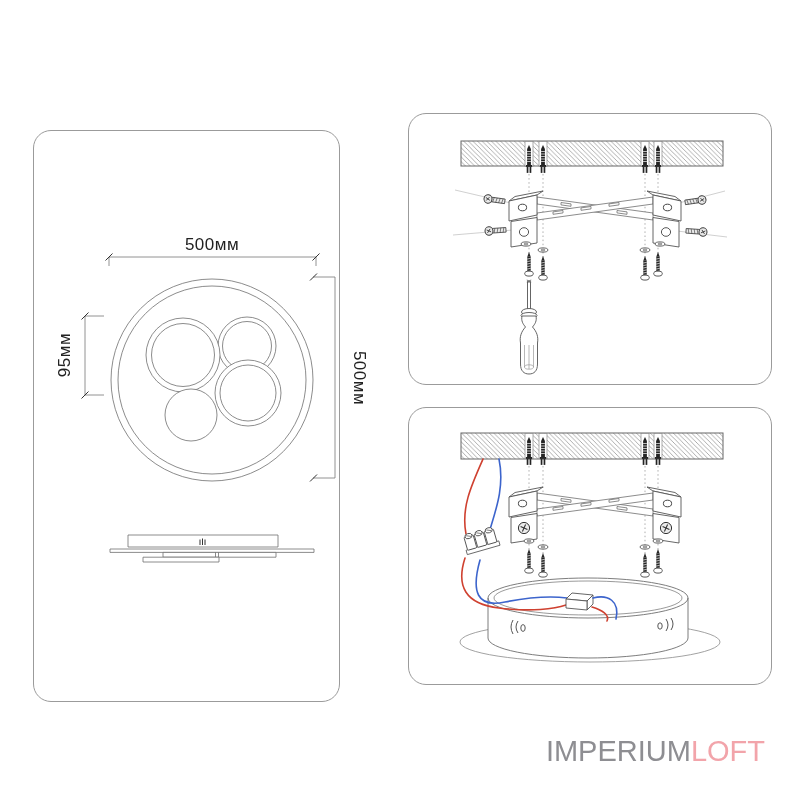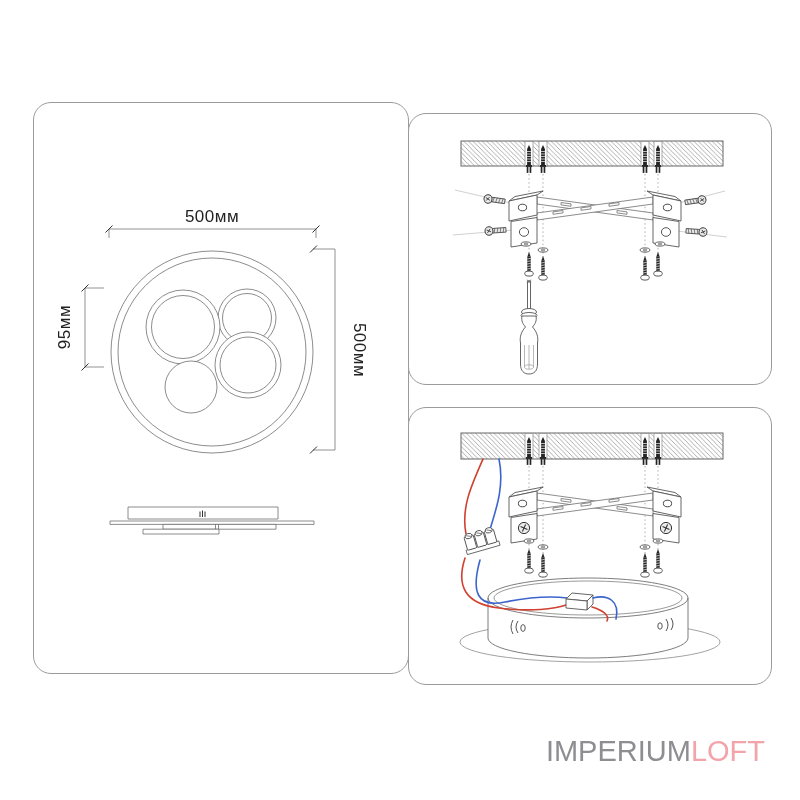--- a/index.html
+++ b/index.html
@@ -1,18 +1,18 @@
 <!DOCTYPE html>
 <html style="--line: #6e6e6e; --dark: #242424; --panel-border: #9b9b9b; --hatch: #9a9a9a; --wire-red: #cf4130; --wire-blue: #3c64cc; --logo-gray: #8e8e92; --logo-pink: #f2a4aa;"><head>
 <meta charset="utf-8">
 <style>
   html,body{margin:0;padding:0;background:#fff;}
   body{width:800px;height:800px;position:relative;font-family:"Liberation Sans",sans-serif;overflow:hidden;}
   .panel{position:absolute;border:1px solid var(--panel-border,#9b9b9b);border-radius:18px;background:#fff;box-sizing:border-box;}
-  #panel-dim{left:33px;top:102px;width:376px;height:572px;}
+  #panel-dim{left:33px;top:130px;width:307px;height:572px;}
   #panel-step1{left:408px;top:113px;width:364px;height:272px;}
   #panel-step2{left:408px;top:407px;width:364px;height:278px;}
   svg{display:block;}
   
   .ln{fill:none;stroke:var(--line,#6e6e6e);stroke-width:.8;}
   .lnf{fill:#fff;stroke:var(--line,#6e6e6e);stroke-width:.8;stroke-linejoin:round;}
   .lnf2{fill:#fff;stroke:#555;stroke-width:.9;stroke-linejoin:round;}
   .dim{stroke:#777;stroke-width:.8;fill:none;}
   .tick{stroke:#333;stroke-width:1;}
   .dimtxt{fill:#222;font-size:17px;font-family:"Liberation Sans",sans-serif;letter-spacing:.5px;}

